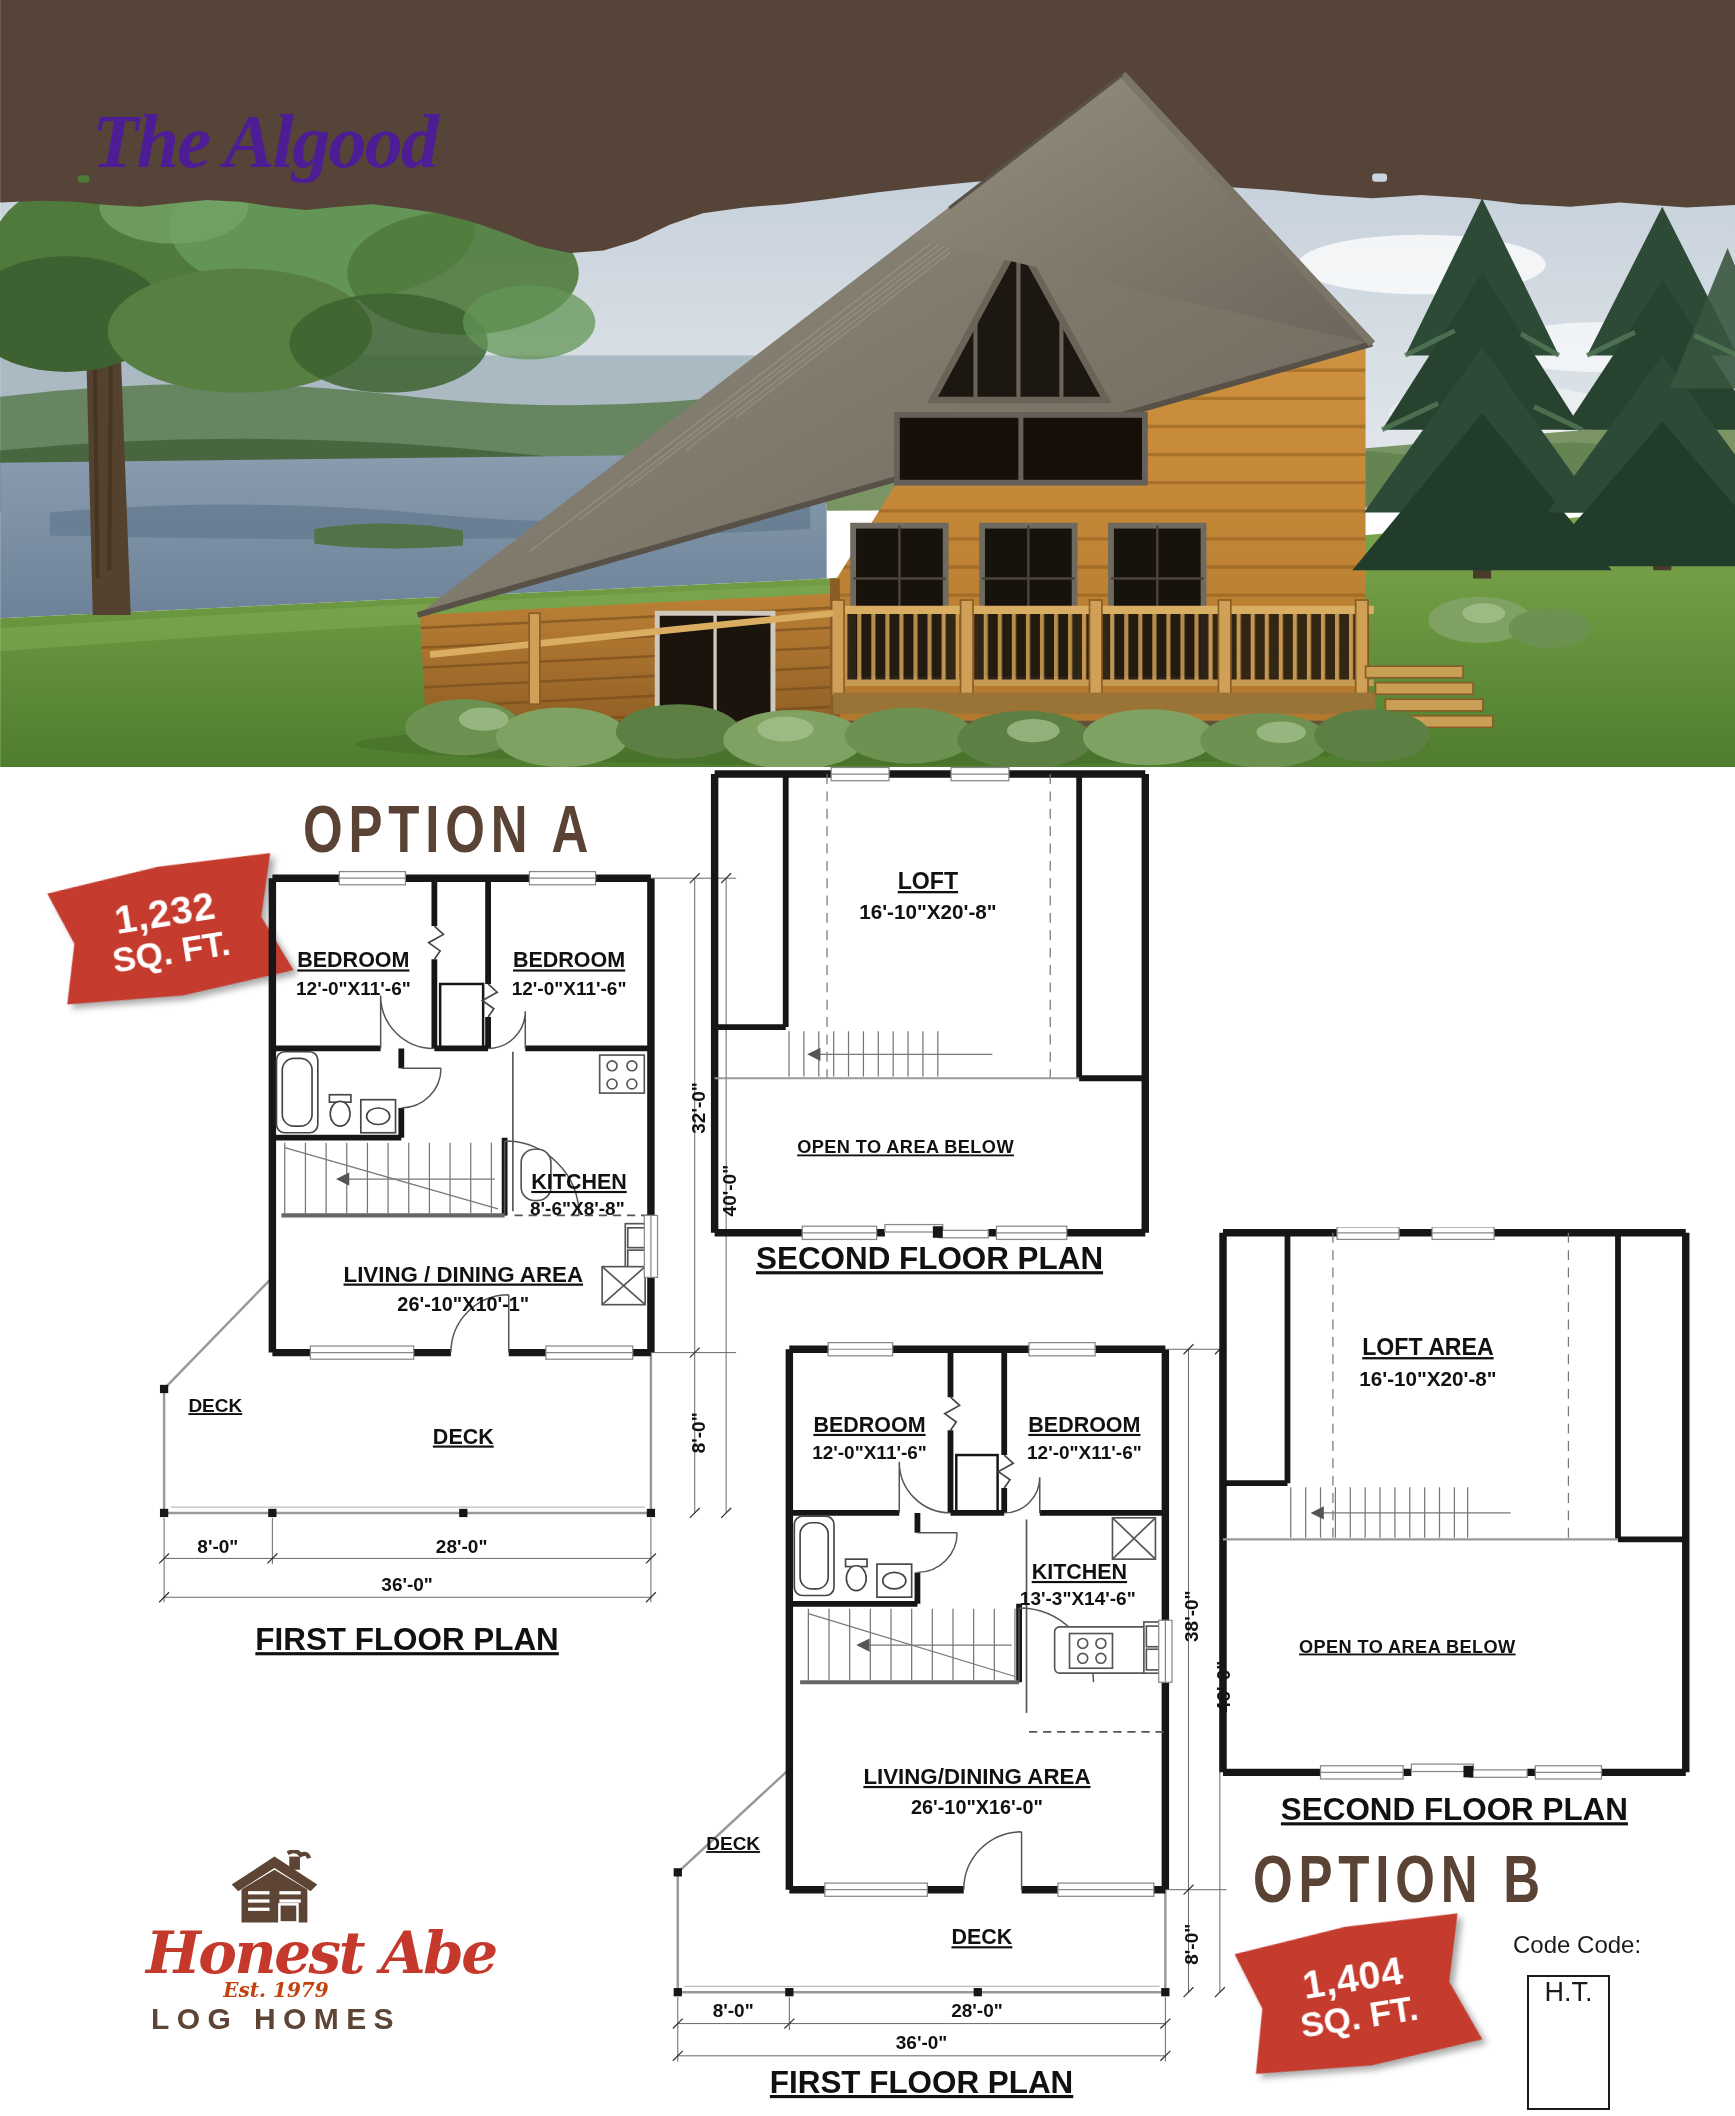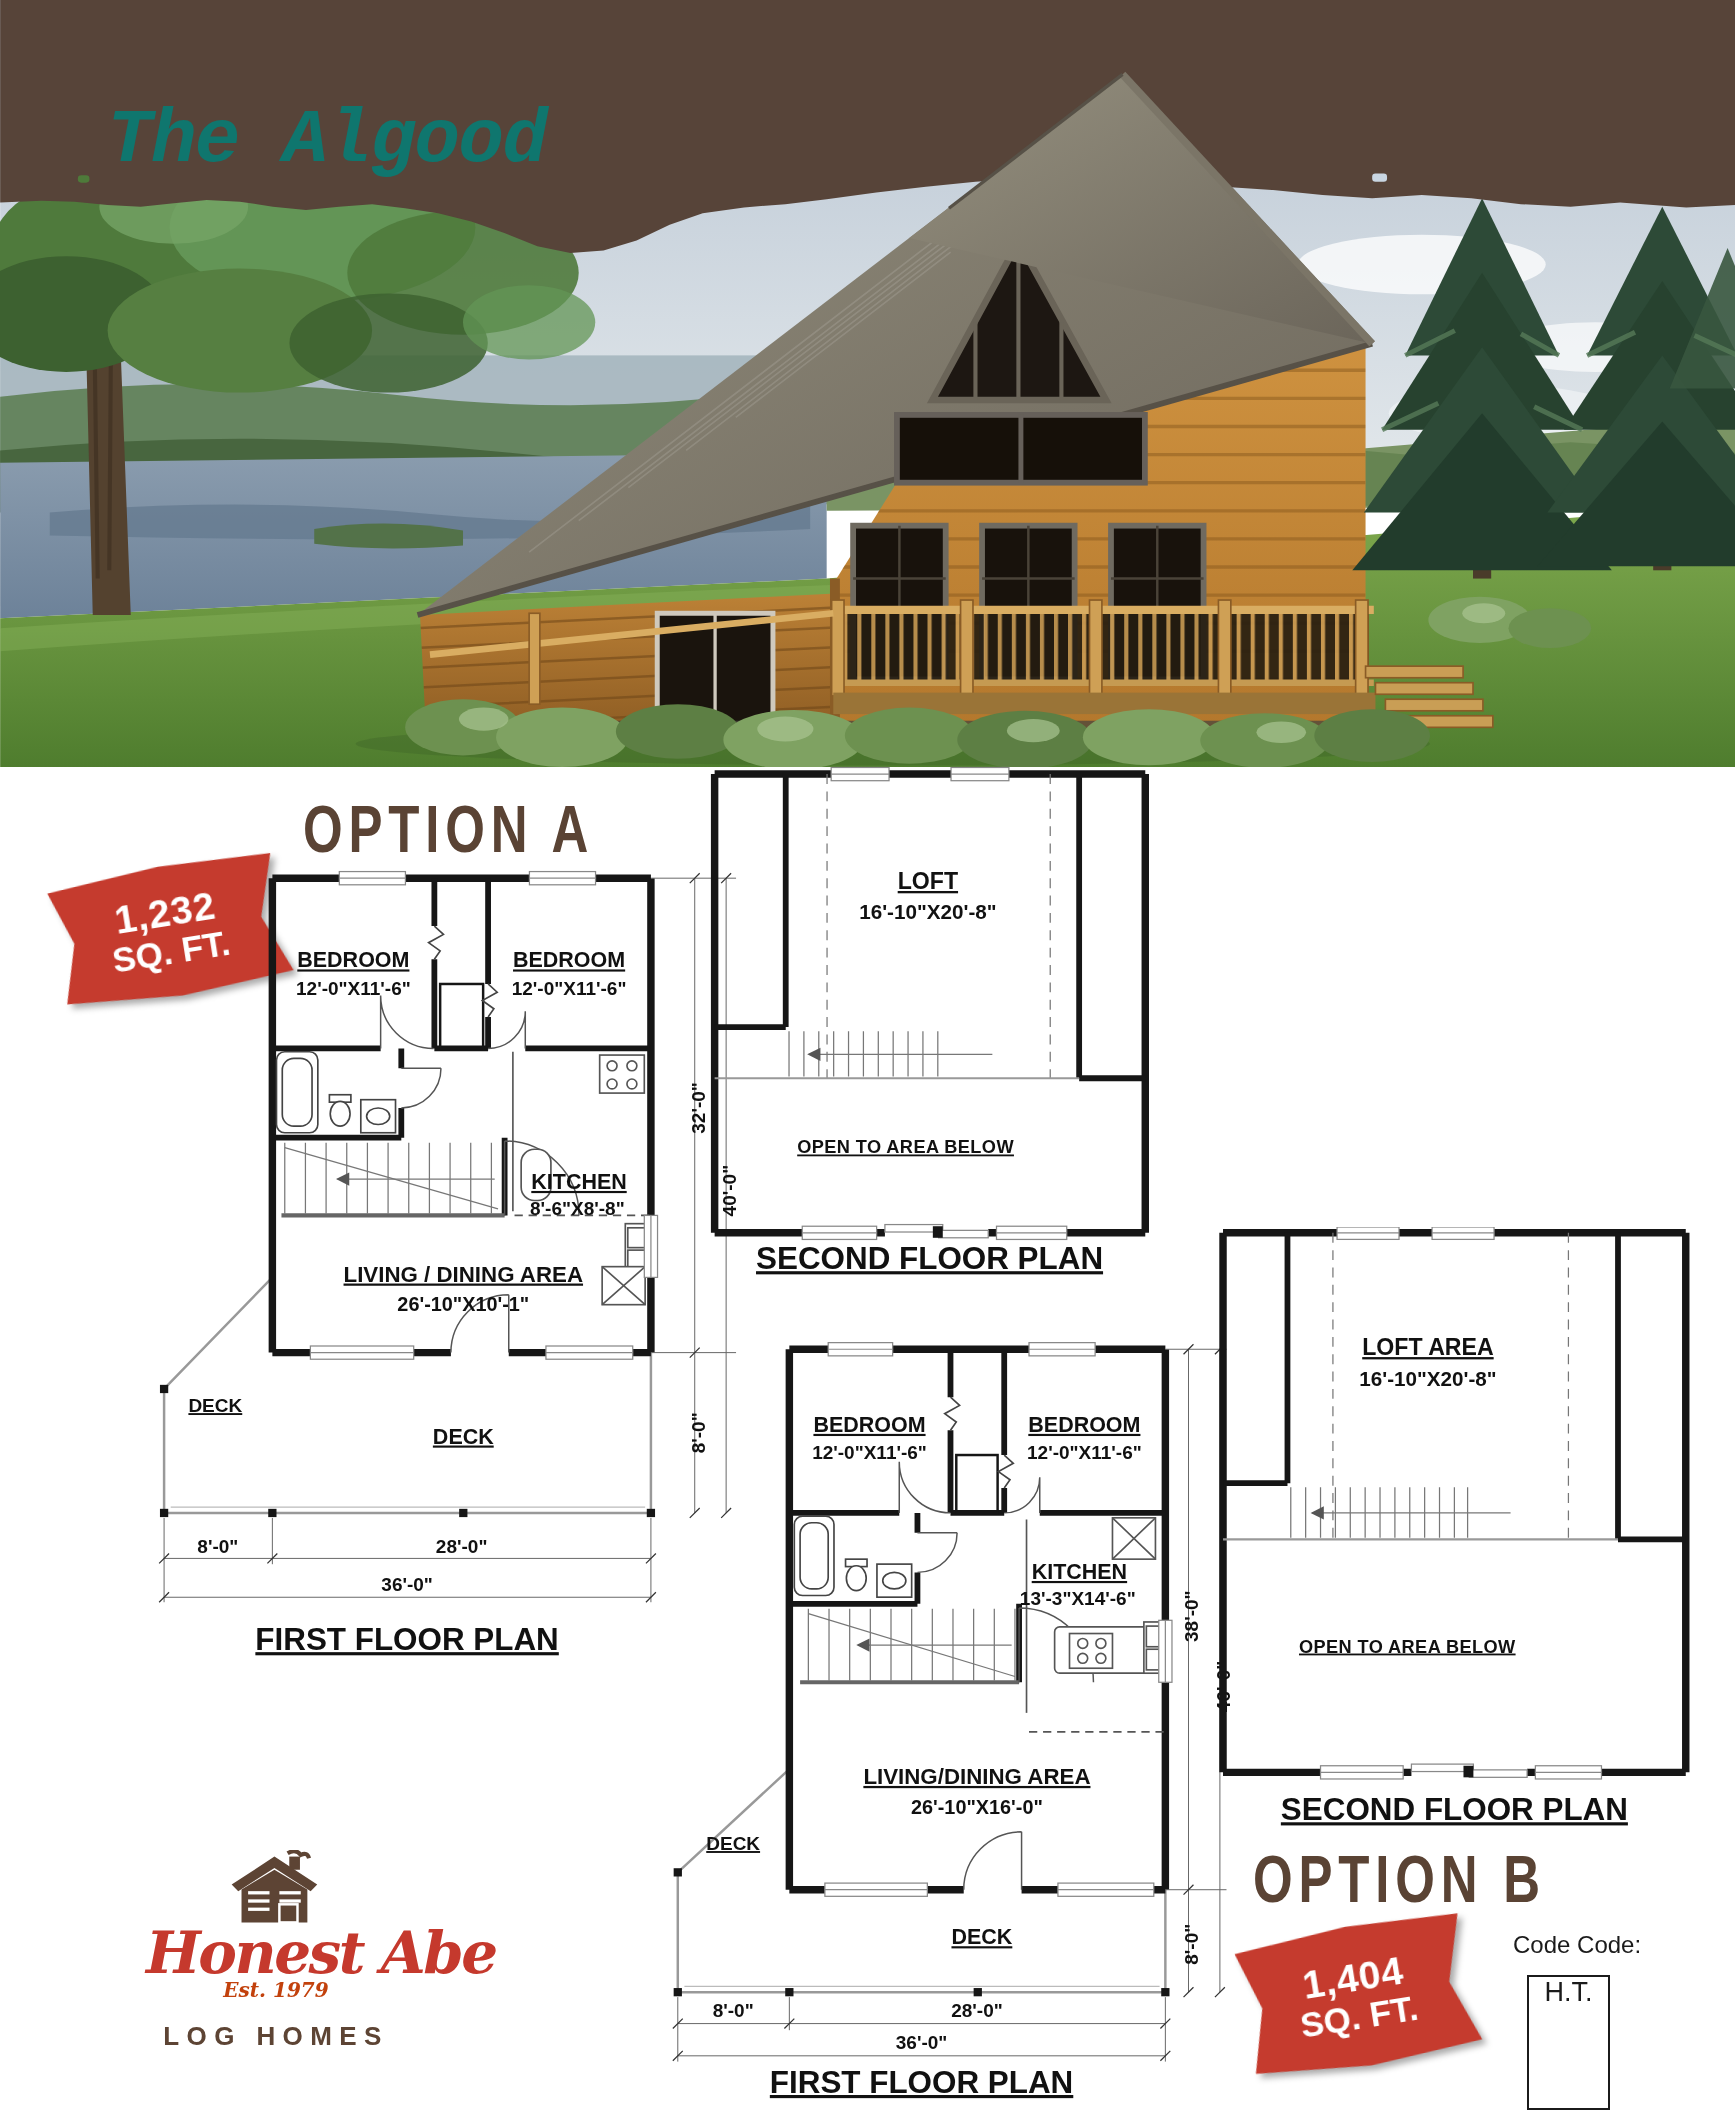--- a/index.html
+++ b/index.html
@@ -1,23 +1,23 @@
 <!DOCTYPE html>
 <html style="font-size:13.2px"><head>
 <meta charset="utf-8">
 <style>
   html,body{margin:0;padding:0;background:#e8e8e8;}
   #page{position:relative;width:1736px;height:2116px;background:#ffffff;overflow:hidden;
         font-family:"Liberation Sans",sans-serif;}
   .abs{position:absolute;}
   
   #hero{position:absolute;left:0;top:0;}
-  #page-title{position:absolute;left:107px;top:98px;width:463px;
-    font-family:Liberation Mono, monospace;font-style:italic;font-weight:700;
-    font-size:76px;color:#0f766e;letter-spacing:-1.7px;white-space:nowrap;}
+  #page-title{position:absolute;left:92px;top:98px;width:463px;
+    font-family:Liberation Serif, serif;font-style:italic;font-weight:700;
+    font-size:76px;color:#4c1d95;letter-spacing:-1.7px;white-space:nowrap;}
   
   .option-heading{position:absolute;color:#5a4334;font-weight:800;font-size:51px;
     letter-spacing:5.8px;transform:scaleY(1.32);transform-origin:top left;white-space:nowrap;}
   
   .badge{position:absolute;width:236px;height:131px;transform:rotate(-9deg);
     filter:drop-shadow(4.1px 5px 3.3px rgba(0,0,0,.33));}
   .badge-inner{width:100%;height:100%;background:#c53b2e;
     clip-path:polygon(2% 7%,50% 0%,98% 3%,90% 50%,100% 94%,52% 100%,3% 93%,10% 48%);
     display:flex;flex-direction:column;align-items:center;justify-content:center;color:#fff;
     font-weight:800;line-height:1.05;text-align:center;}
@@ -27,21 +27,21 @@
   #roof-code-label{position:absolute;left:1513px;top:1931px;font-size:24px;color:#1b1b1b;}
   #roof-code-box{position:absolute;left:1527px;top:1975px;width:79px;height:131px;
     border:2.5px solid #1b1b1b;background:#fff;display:flex;align-items:flex-start;justify-content:center;}
   #roof-code-value{font-size:27px;color:#1b1b1b;}
   
   #logo{position:absolute;left:114px;top:1850px;width:324px;text-align:center;}
   #logo-script{font-family:"DejaVu Serif",serif;font-style:italic;font-weight:800;
     font-size:58px;color:#c5392d;letter-spacing:-2.5px;line-height:.9;margin-top:-5px;white-space:nowrap;margin-left:32px;}
   #logo-est{font-family:"DejaVu Serif",serif;font-style:italic;font-weight:700;
     font-size:20px;color:#c2410c;margin-top:-1.7px;}
-  #logo-tagline{font-size:26px;font-weight:700;color:#5d4434;letter-spacing:7.4px;margin-top:19px;}
+  #logo-tagline{font-size:30px;font-weight:700;color:#5d4434;letter-spacing:7.4px;margin-top:0;}
   
   svg text{font-family:"Liberation Sans",sans-serif;font-weight:bold;fill:#111;}
   .room{font-size:26px;}
   .roomdim{font-size:23px;}
   .dimtxt{font-size:23px;}
   .caption{font-size:38px;}
   .opentxt{font-size:22px;letter-spacing:.5px;}
 </style>
 </head>
 <body>

